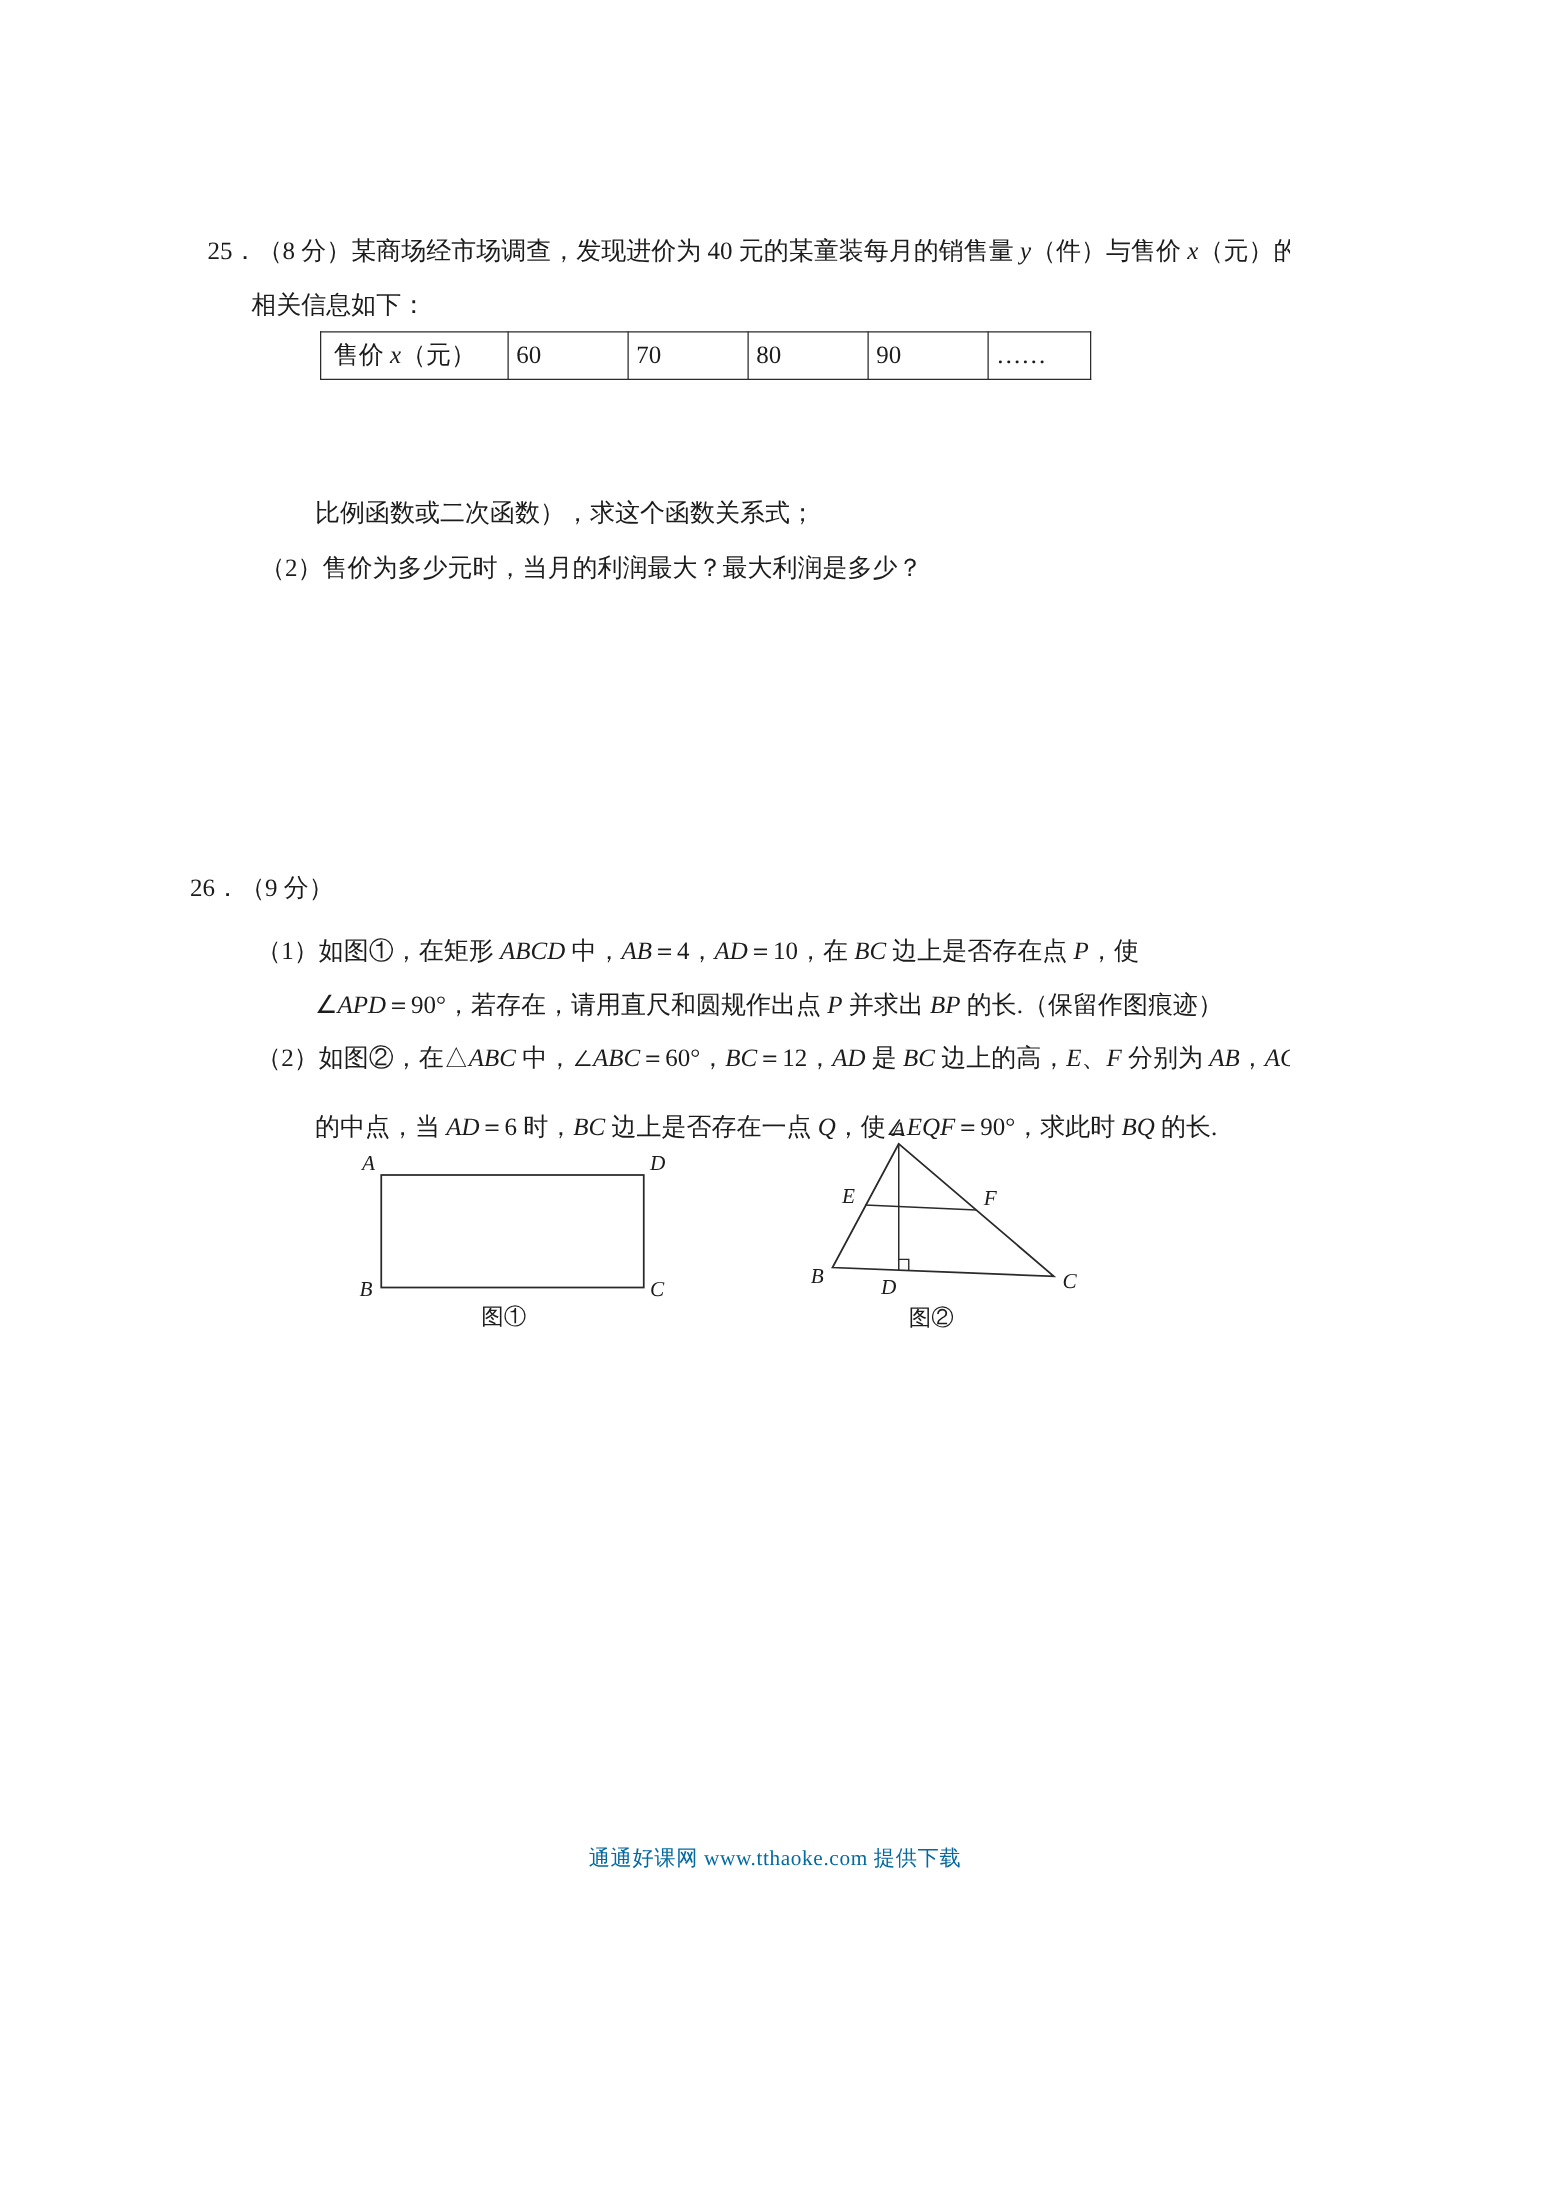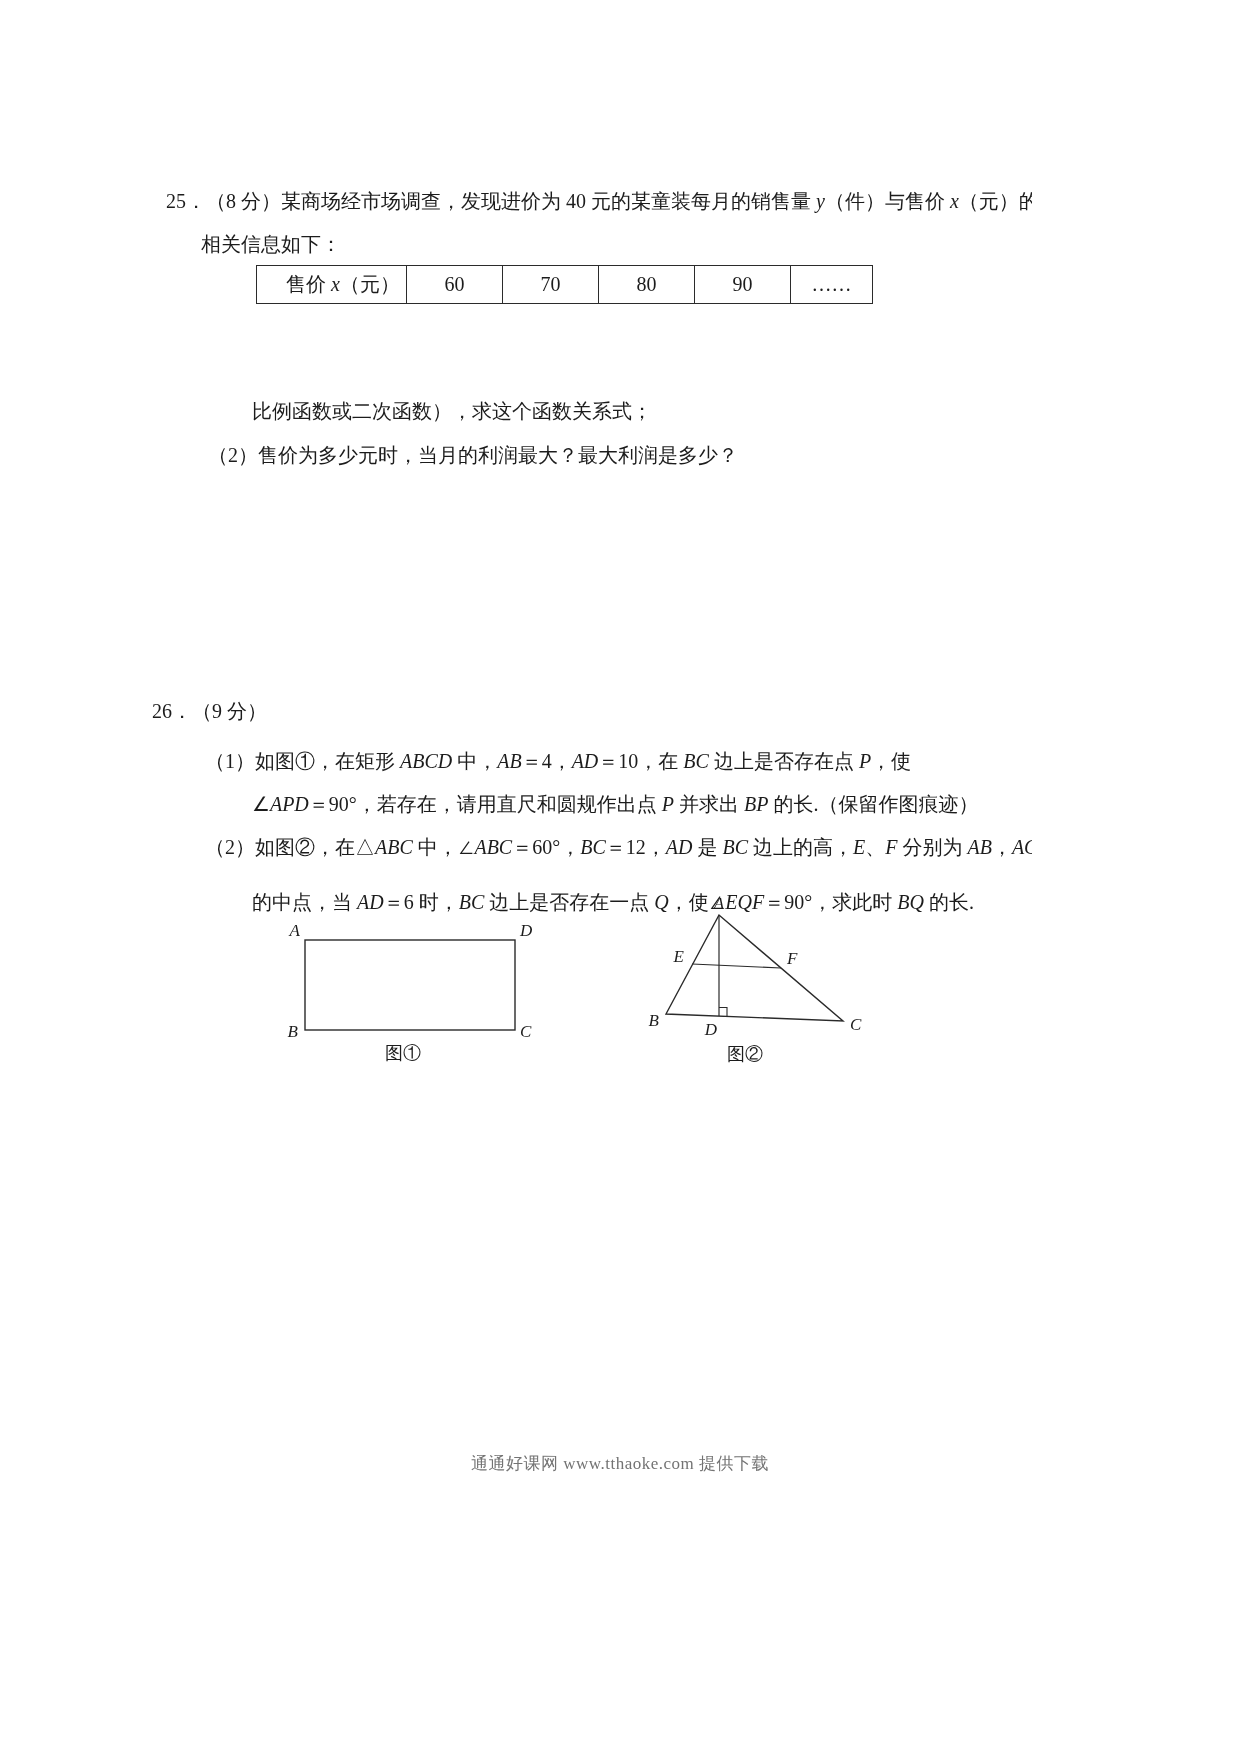--- a/index.html
+++ b/index.html
@@ -23,30 +23,29 @@
     font-size:14px;
     line-height:1.15;
     padding:0 3px 2px 3px;
     vertical-align:baseline;
     margin:0 4px;
   }
   table.qtable { border-collapse:collapse; font-size:20px; table-layout:fixed; }
   .qtable td {
     border:1.4px solid #2b2b2b;
     height:38px;
-    text-align:center;
     padding:0 6px;
     overflow:hidden;
   }
-  .qtable td.c1 { width:150px; text-align:right; padding-left:22px; }
+  .qtable td.c1 { width:150px; text-align:left; padding-left:10px; }
   .qtable td.cv { width:96px; }
   .qtable td.cl { width:82px; }
   svg .vlab { font-family:"Liberation Serif", serif; font-style:italic; font-size:17px; fill:#1c1c1c; }
   svg .cap  { font-family:"Liberation Serif", serif; font-style:normal; font-size:18px; fill:#1c1c1c; }
-  .footer { text-align:center; font-size:17px; color:#737373; letter-spacing:0.5px; }
+  .footer { text-align:center; font-size:17px; color:#0369a1; letter-spacing:0.5px;margin-top:23px; }
 </style>
 </head>
 <body>
 
 <div class="page">
 
   <div class="abs" style="top:188px;left:166px"><span>25．（8 分）某商场经市场调查，发现进价为 40 元的某童装每月的销售量 </span><span class="v">y</span><span>（件）与售价 </span><span class="v">x</span><span>（元）的</span></div>
   <div class="abs" style="top:231px;left:201px">相关信息如下：</div>
 
   <table class="qtable abs" style="top:265px;left:256px">

